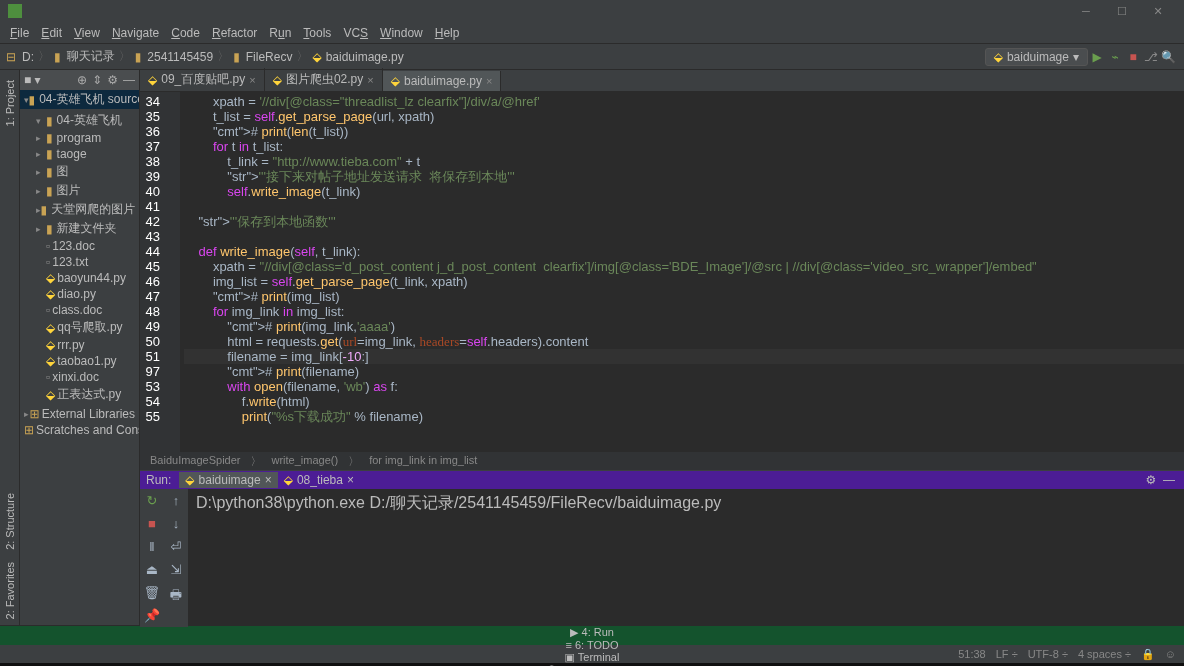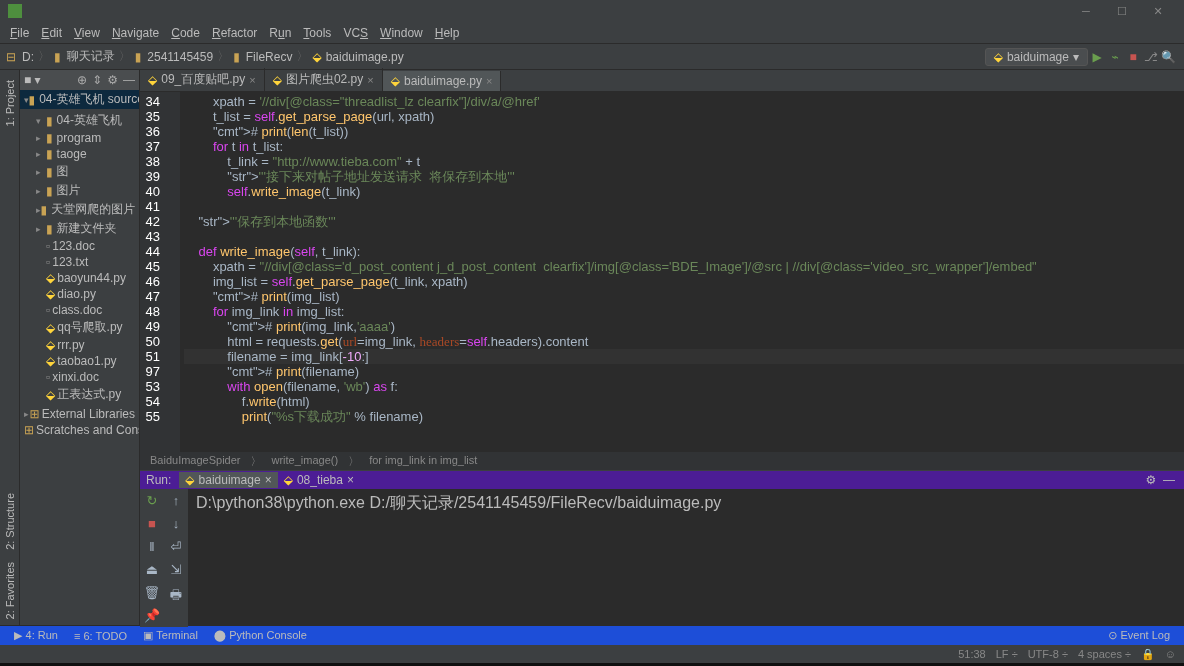--- a/index.html
+++ b/index.html
@@ -50,21 +50,21 @@
 .run-panel { height: 155px; background: #2b2b2b; border-top: 1px solid #3c3f41; display: flex; flex-direction: column; }
 .run-header { background: #4c1d95; height: 20px; display: flex; align-items: center; padding: 0 6px; }
 .run-header .lbl { color: #bbb; margin-right: 8px; }
 .run-tab { padding: 1px 6px; color: #bbb; display: flex; align-items: center; gap: 4px; cursor: pointer; }
 .run-tab.active { background: #515658; }
 .run-body { flex: 1; display: flex; }
 .run-tools { width: 24px; background: #3c3f41; display: flex; flex-direction: column; align-items: center; padding: 4px 0; gap: 8px; }
 .run-tools2 { width: 24px; background: #3c3f41; display: flex; flex-direction: column; align-items: center; padding: 4px 0; gap: 8px; }
 .run-tools span, .run-tools2 span { cursor: pointer; font-size: 13px; }
 .console { flex: 1; padding: 4px 8px; font-family: Consolas, monospace; font-size: 16px; color: #bbb; }
-.bottombar { background: #1d4ed8; height: 20px; display: flex; align-items: center; border-top: 1px solid #2b2b2b; padding: 0 6px; font-size: 11px; color: #bbb; }
+.bottombar { background: #14532d; height: 20px; display: flex; align-items: center; border-top: 1px solid #2b2b2b; padding: 0 6px; font-size: 11px; color: #bbb; flex-direction: column; }
 .bottombar .btn { padding: 0 8px; cursor: pointer; display: flex; align-items: center; gap: 3px; }
 .bottombar .spacer { flex: 1; }
 .statusbar { background: #3c3f41; height: 18px; display: flex; align-items: center; padding: 0 8px; font-size: 11px; color: #888; justify-content: flex-end; gap: 10px; }
 .taskbar { background: #101010; height: 40px; display: flex; align-items: center; padding: 0 4px; }
 .taskbar .spacer { flex: 1; }
 </style>
 </head>
 <body>
 
 <div class="titlebar">

